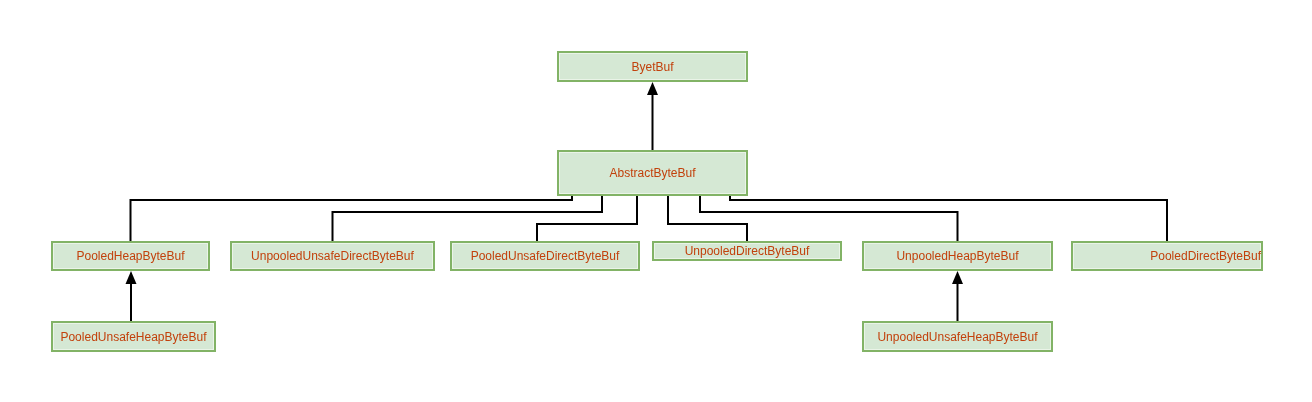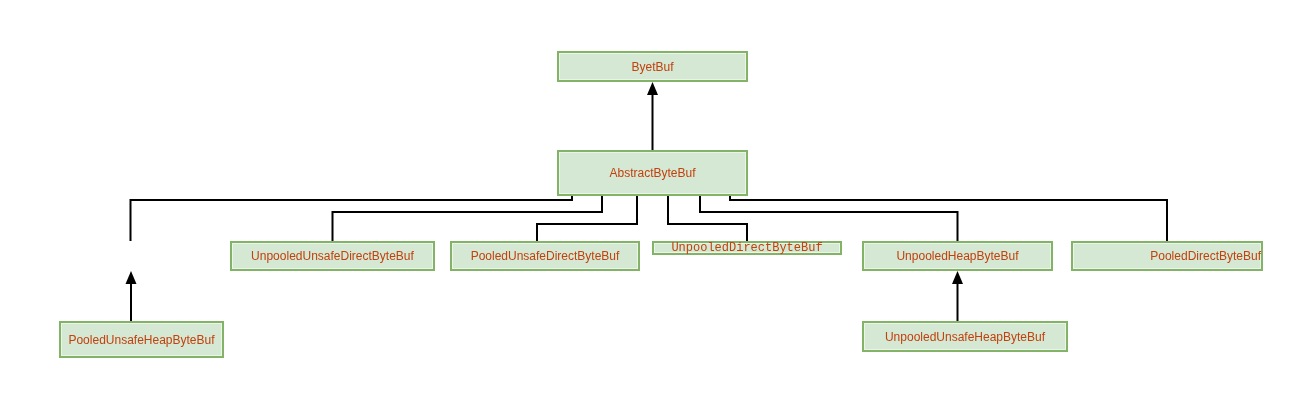--- a/index.html
+++ b/index.html
@@ -106,42 +106,45 @@
   </svg>
 
   <div class="node" style="left:557px; top:51px; width:191px; height:31px;">
     <span class="label">ByetBuf</span>
   </div>
 
   <div class="node" style="left:557px; top:150px; width:191px; height:46px;">
     <span class="label">AbstractByteBuf</span>
   </div>
 
+  <div class="node" style="left:51px; top:241px; width:159px; height:30px;">
+    <span class="label">PooledHeapByteBuf</span>
+  </div>
 
   <div class="node" style="left:230px; top:241px; width:205px; height:30px;align-items:center;">
     <span class="label">UnpooledUnsafeDirectByteBuf</span>
   </div>
 
   <div class="node" style="left:442px; top:241px; width:190px; height:30px;margin-left:8px;">
     <span class="label">PooledUnsafeDirectByteBuf</span>
   </div>
 
-  <div class="node" style="left:652px; top:241px; width:190px; height:14px;font-family:Liberation Mono, monospace;">
+  <div class="node" style="left:652px; top:241px; width:190px; height:20px;">
     <span class="label">UnpooledDirectByteBuf</span>
   </div>
 
   <div class="node" style="left:862px; top:241px; width:191px; height:30px;">
     <span class="label">UnpooledHeapByteBuf</span>
   </div>
 
   <div class="node" style="left:1071px; top:241px; width:192px; height:30px;justify-content:flex-end;">
     <span class="label">PooledDirectByteBuf</span>
   </div>
 
-  <div class="node" style="left:59px; top:321px; width:165px; height:37px;text-align:right;">
+  <div class="node" style="left:51px; top:321px; width:165px; height:31px;text-align:right;">
     <span class="label">PooledUnsafeHeapByteBuf</span>
   </div>
 
-  <div class="node" style="left:862px; top:321px; width:206px; height:31px;">
+  <div class="node" style="left:862px; top:321px; width:191px; height:31px;">
     <span class="label">UnpooledUnsafeHeapByteBuf</span>
   </div>
 
 </div>
 
 </body></html>

